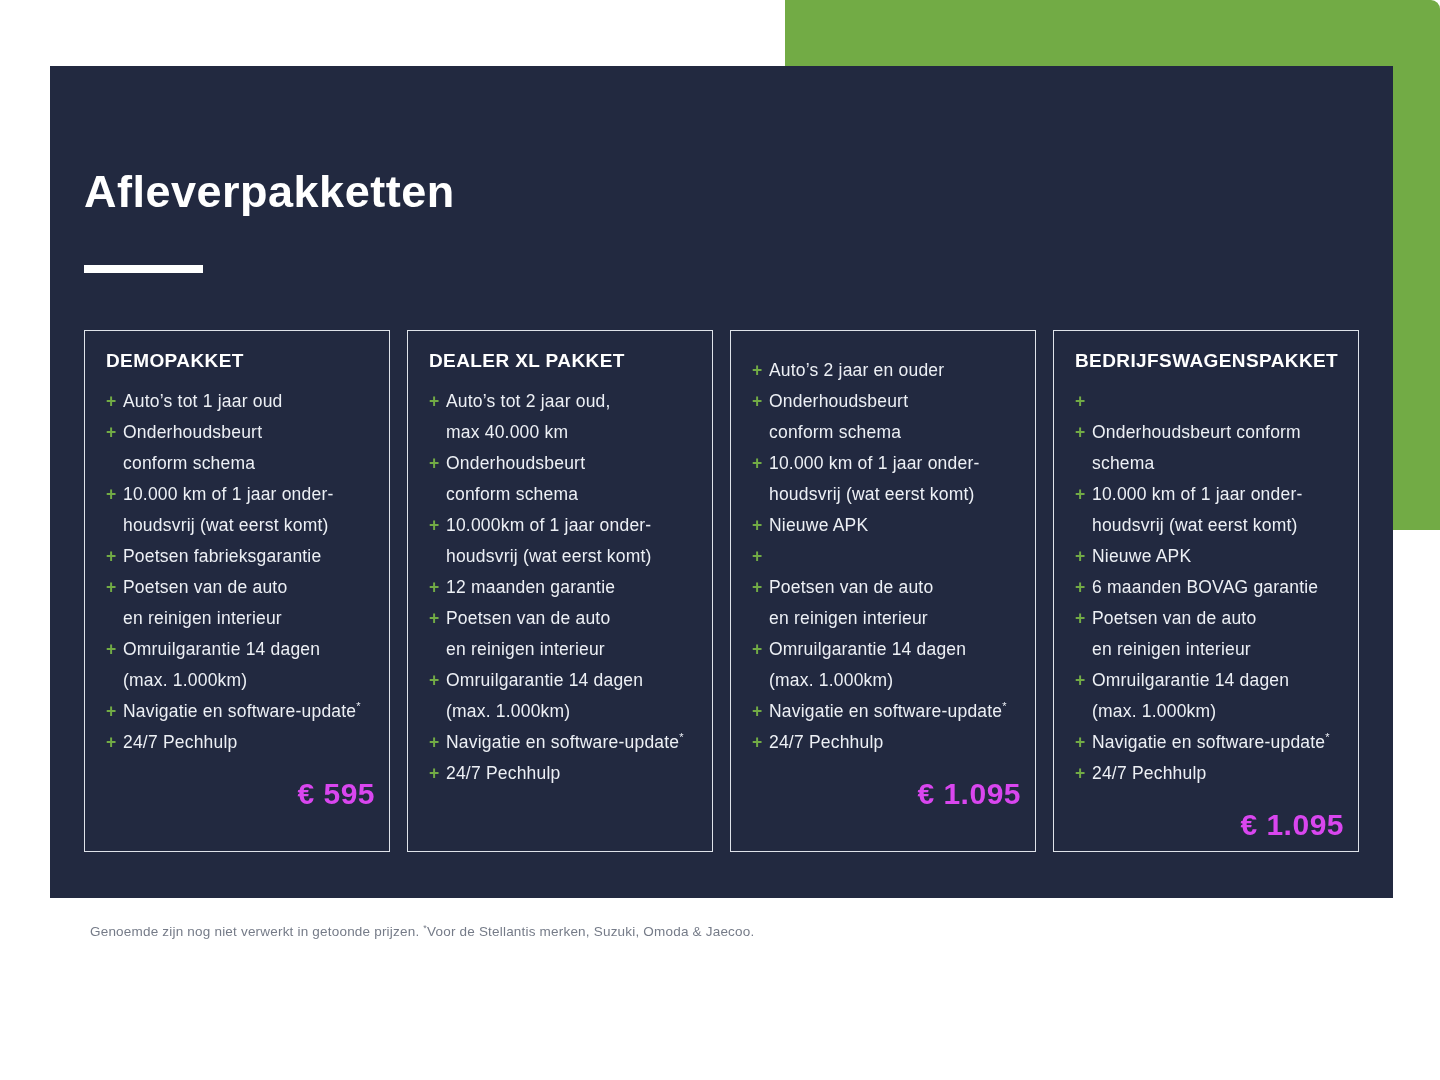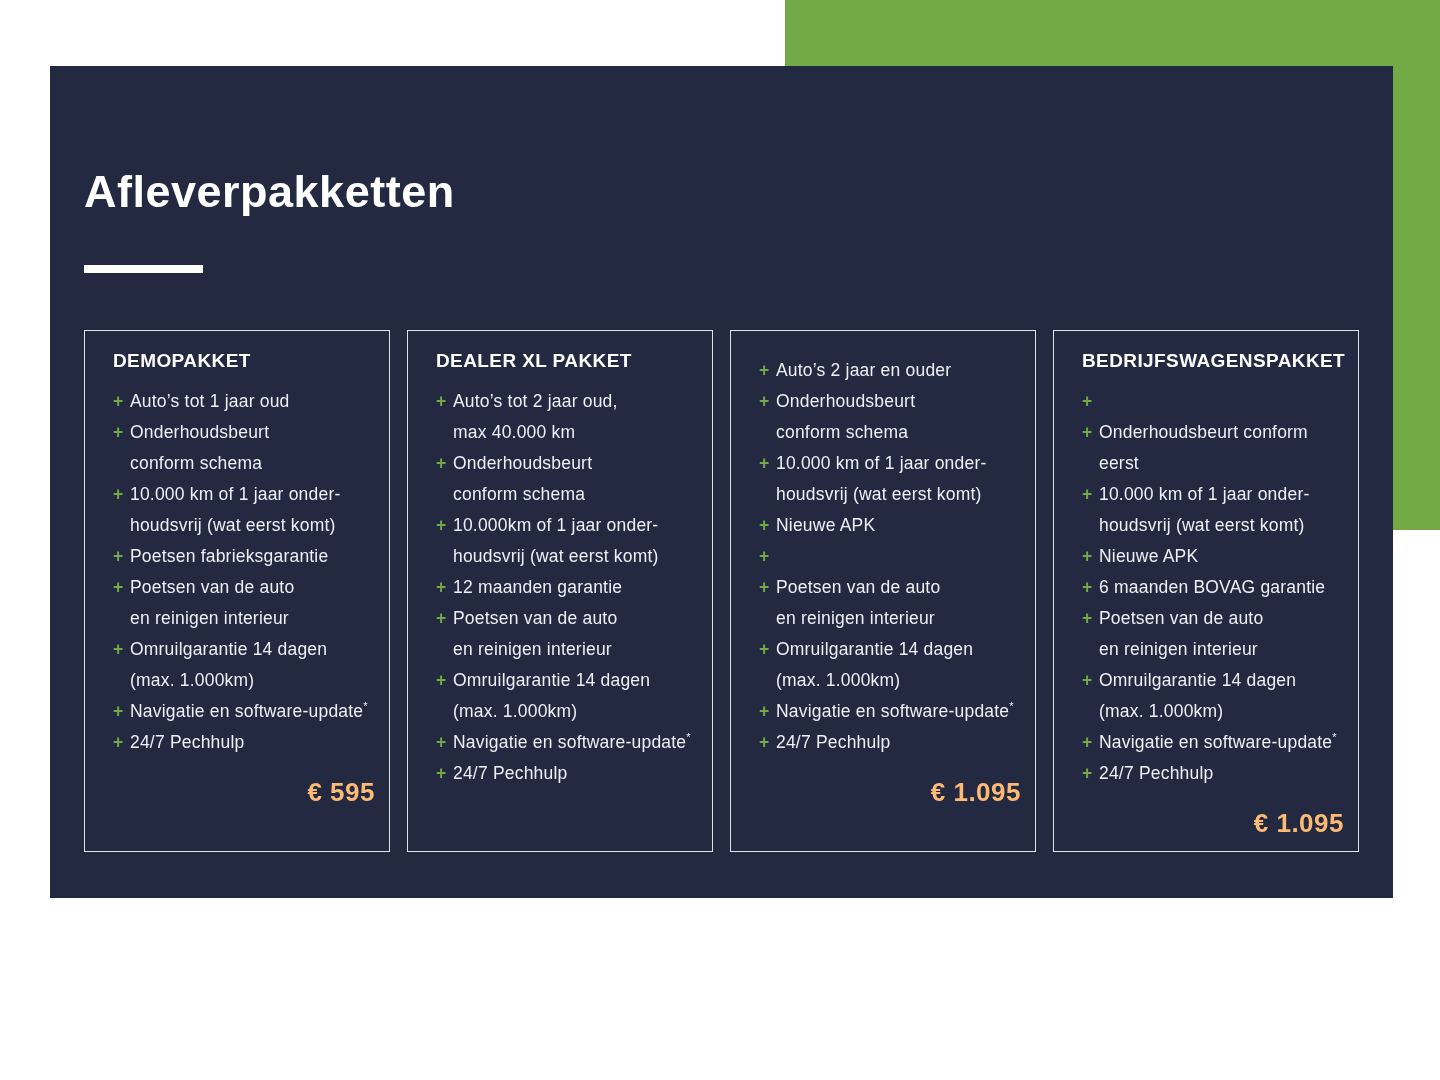--- a/index.html
+++ b/index.html
@@ -4,20 +4,21 @@
 <style>
   * { margin: 0; padding: 0; box-sizing: border-box; }
   html, body { background: #ffffff; }
   .canvas {
     position: relative;
     width: 1440px;
     height: 1080px;
     background: #ffffff;
     overflow: hidden;
     font-family: "Liberation Sans", sans-serif;
+    border-radius: 9px;
   }
   .green-block {
     position: absolute;
     left: 785px; top: 0;
     width: 655px; height: 530px;
     background: var(--accent-green, #72AB45);
   }
   .panel {
     position: absolute;
     left: 50px; top: 66px;
@@ -41,21 +42,21 @@
   .cards-row {
     position: absolute;
     left: 34px; top: 264px;
     width: 1275px; height: 522px;
     display: flex;
     gap: 17px;
   }
   .card {
     flex: 1 1 0;
     border: 1.5px solid var(--card-border, #DFE3EA);
-    padding: 12px 14px 18px 28px;
+    padding: 12px 14px 18px 21px;
     display: flex;
     flex-direction: column;
     overflow: hidden;
   }
   .card-title {
     color: #ffffff;
     font-weight: bold;
     font-size: 19px;
     letter-spacing: 0.4px;
     line-height: 26px;
@@ -77,23 +78,23 @@
     color: var(--accent-green, #72AB45);
     font-weight: bold;
   }
   .feat-text sup {
     font-size: 11px;
     line-height: 0;
   }
   .price {
     margin-top: 19px;
     text-align: right;
-    color: #fdba74;
+    color: #d946ef;
     font-weight: bold;
-    font-size: 26px;
+    font-size: 30px;
     letter-spacing: 0.5px;
   }
   .footnote {
     position: absolute;
     left: 90px; top: 924px;
     font-size: 13.5px;
     color: var(--footnote-gray, #757B88);
     letter-spacing: 0.2px;
   }
   .footnote sup { font-size: 9px; line-height: 0; }
@@ -284,21 +285,21 @@
     <div class="feature-list">
             <div class="feat-line">
               <span class="plus">+</span>
             </div>
             <div class="feat-line">
               <span class="plus">+</span>
               <span class="feat-text">Onderhoudsbeurt conform</span>
             </div>
             <div class="feat-line">
               <span class="plus"></span>
-              <span class="feat-text">eerst</span>
+              <span class="feat-text">schema</span>
             </div>
             <div class="feat-line">
               <span class="plus">+</span>
               <span class="feat-text">10.000 km of 1 jaar onder-</span>
             </div>
             <div class="feat-line">
               <span class="plus"></span>
               <span class="feat-text">houdsvrij (wat eerst komt)</span>
             </div>
             <div class="feat-line">
@@ -332,13 +333,16 @@
             <div class="feat-line">
               <span class="plus">+</span>
               <span class="feat-text">24/7 Pechhulp</span>
             </div>
           </div>
     <div class="price">€ 1.095</div>
   </div>
 </div>
   </div>
 
+  <div class="footnote">
+    <span>Genoemde zijn nog niet verwerkt in getoonde prijzen. </span><sup>*</sup><span>Voor de Stellantis merken, Suzuki, Omoda &amp; Jaecoo.</span>
+  </div>
 </div>
 
 </body></html>

